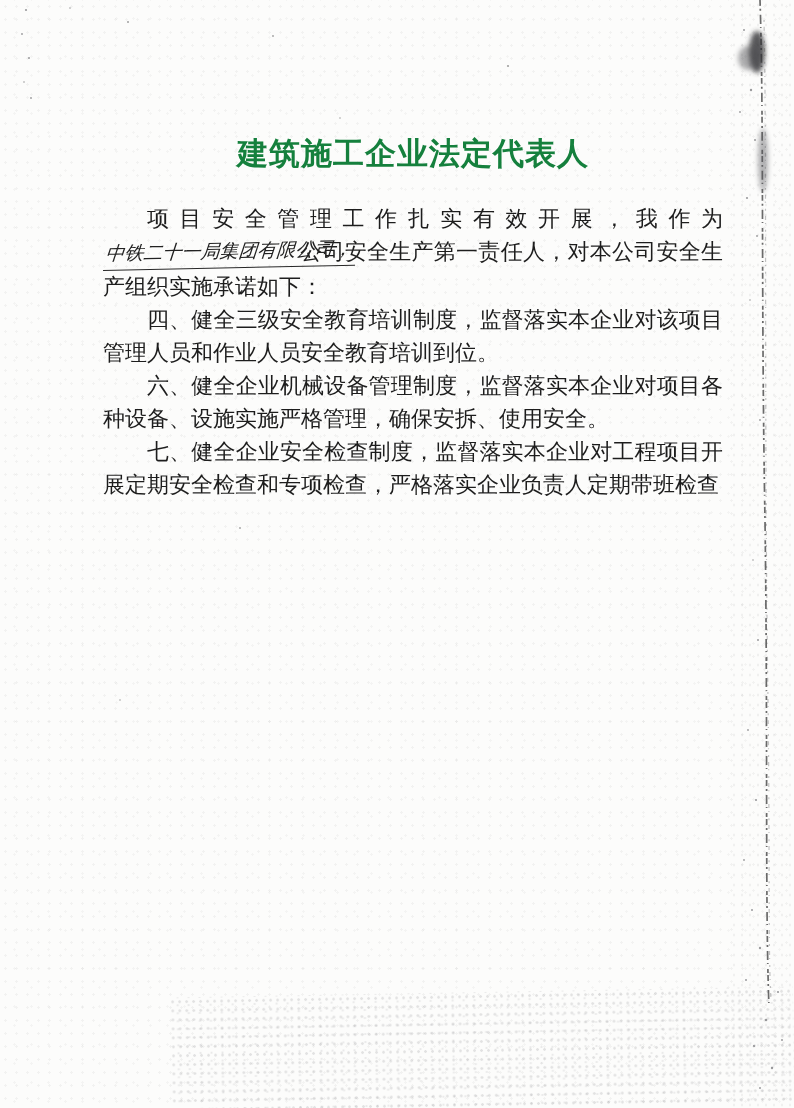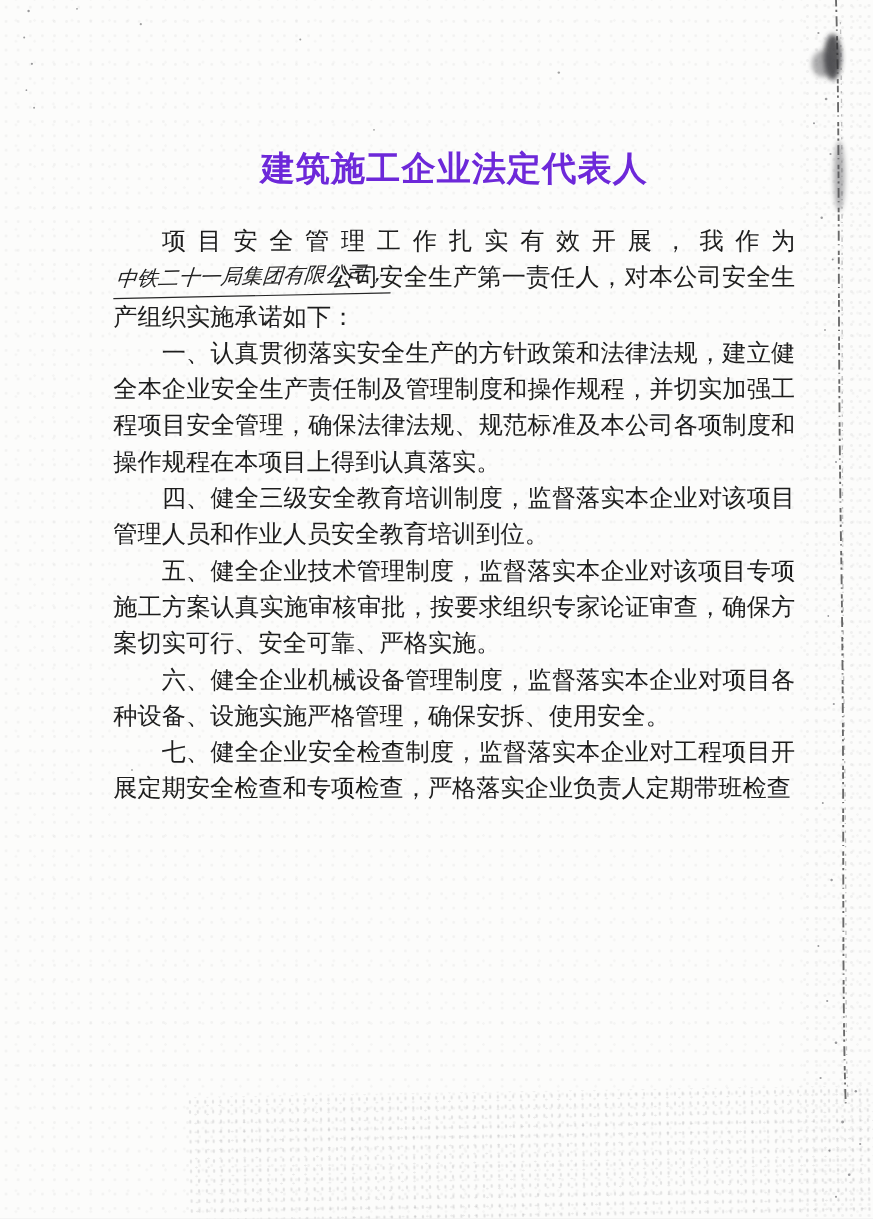--- a/index.html
+++ b/index.html
@@ -42,21 +42,21 @@
   }
   .doc-title {
     position:relative;
     margin:132px 0 0 103px;
     width:620px;
     text-align:center;
     font-weight:700;
     font-size:31px;
     line-height:44px;
     letter-spacing:1px;
-    color:#6d28d9;
+    color:#15803d;
   }
   .doc-body {
     position:relative;
     margin:26px 0 0 103px;
     width:620px;
     font-size:22px;
     line-height:33px;
     text-align:justify;
     color:#1d1d1d;
   }
@@ -82,23 +82,21 @@
 <body>
 
 <div class="page">
 
   <div class="doc-title">
     <div>建筑施工企业法定代表人</div>
   </div>
 
   <div class="doc-body">
     <p><span>项目安全管理工作扎实有效开展，我作为</span><span class="handwritten">中铁二十一局集团有限公司，</span><span>公司安全生产第一责任人，对本公司安全生产组织实施承诺如下：</span></p>
-    <p>一、认真贯彻落实安全生产的方针政策和法律法规，建立健全本企业安全生产责任制及管理制度和操作规程，并切实加强工程项目安全管理，确保法律法规、规范标准及本公司各项制度和操作规程在本项目上得到认真落实。</p>
     <p>四、健全三级安全教育培训制度，监督落实本企业对该项目管理人员和作业人员安全教育培训到位。</p>
-    <p>五、健全企业技术管理制度，监督落实本企业对该项目专项施工方案认真实施审核审批，按要求组织专家论证审查，确保方案切实可行、安全可靠、严格实施。</p>
     <p>六、健全企业机械设备管理制度，监督落实本企业对项目各种设备、设施实施严格管理，确保安拆、使用安全。</p>
     <p>七、健全企业安全检查制度，监督落实本企业对工程项目开展定期安全检查和专项检查，严格落实企业负责人定期带班检查</p>
   </div>
 
   <div class="texture-bottom"></div>
   <div class="texture-right"></div>
 
   <svg class="edge-artifacts" width="794" height="1108" viewBox="0 0 794 1108" aria-hidden="true">
     <defs>
       <filter id="blur1" x="-80%" y="-80%" width="260%" height="260%">

